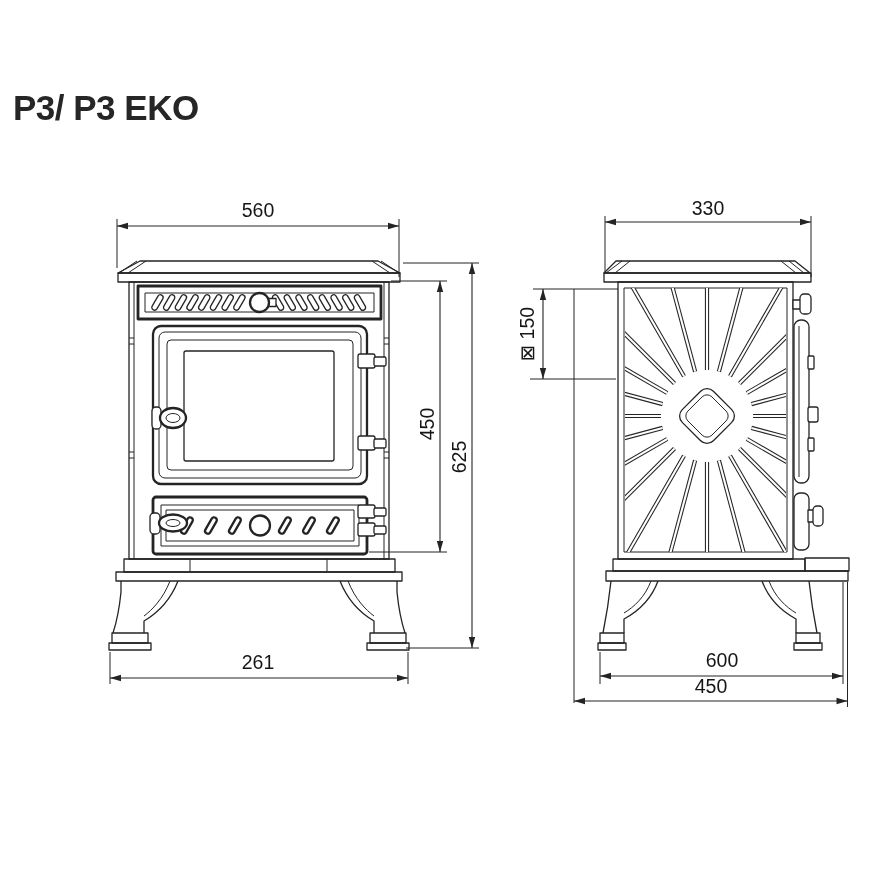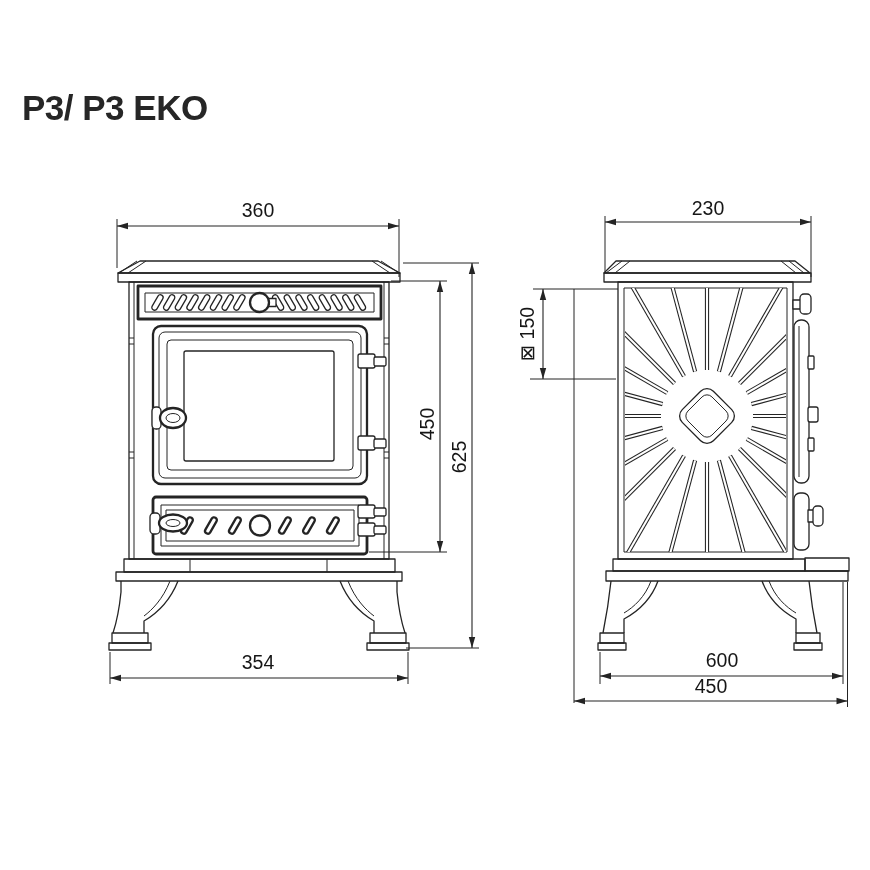--- a/index.html
+++ b/index.html
@@ -1,18 +1,18 @@
 <!DOCTYPE html>
 <html><head>
 <meta charset="utf-8">
 <style>
   html,body{margin:0;padding:0;background:#ffffff;}
   body{width:870px;height:870px;position:relative;overflow:hidden;
        font-family:"Liberation Sans","DejaVu Sans",sans-serif;}
-  .title{position:absolute;left:22px;top:88px;font-size:35px;font-weight:bold;
+  .title{position:absolute;left:13px;top:88px;font-size:35px;font-weight:bold;
          color:#262626;letter-spacing:-0.5px;white-space:nowrap;}
   .dim{position:absolute;font-size:19.5px;color:#161616;white-space:nowrap;
        transform:translate(-50%,-50%);line-height:1;}
   .dim.rot{transform:translate(-50%,-50%) rotate(-90deg);}
   svg{position:absolute;left:0;top:0;}
   svg *{vector-effect:non-scaling-stroke;}
   .ln{stroke:#242424;fill:none;stroke-width:1.3;stroke-linejoin:round;}
   .b2{stroke-width:2.3;}
   .b3{stroke-width:2.8;}
   .thin{stroke-width:1;}
@@ -284,20 +284,20 @@
   <g>
     <path class="ext" d="M600,652 V684 M843,582 V684"></path>
     <path class="dimln" d="M600,676 H843"></path>
   </g>
   <g>
     <path class="ext" d="M847.5,582 V707"></path>
     <path class="dimln" d="M574,701 H847.5"></path>
   </g>
 </svg>
 
-<span class="dim" style="left:258px;top:211px">360</span>
+<span class="dim" style="left:258px;top:211px">560</span>
 <span class="dim rot" style="left:428px;top:424px">450</span>
 <span class="dim rot" style="left:460px;top:457px">625</span>
-<span class="dim" style="left:258px;top:663px">354</span>
-<span class="dim" style="left:708px;top:209px">230</span>
+<span class="dim" style="left:258px;top:663px">261</span>
+<span class="dim" style="left:708px;top:209px">330</span>
 <span class="dim rot" style="left:528px;top:334px">⊠ 150</span>
 <span class="dim" style="left:722px;top:661px">600</span>
 <span class="dim" style="left:711px;top:687px">450</span>
 
 </body></html>

